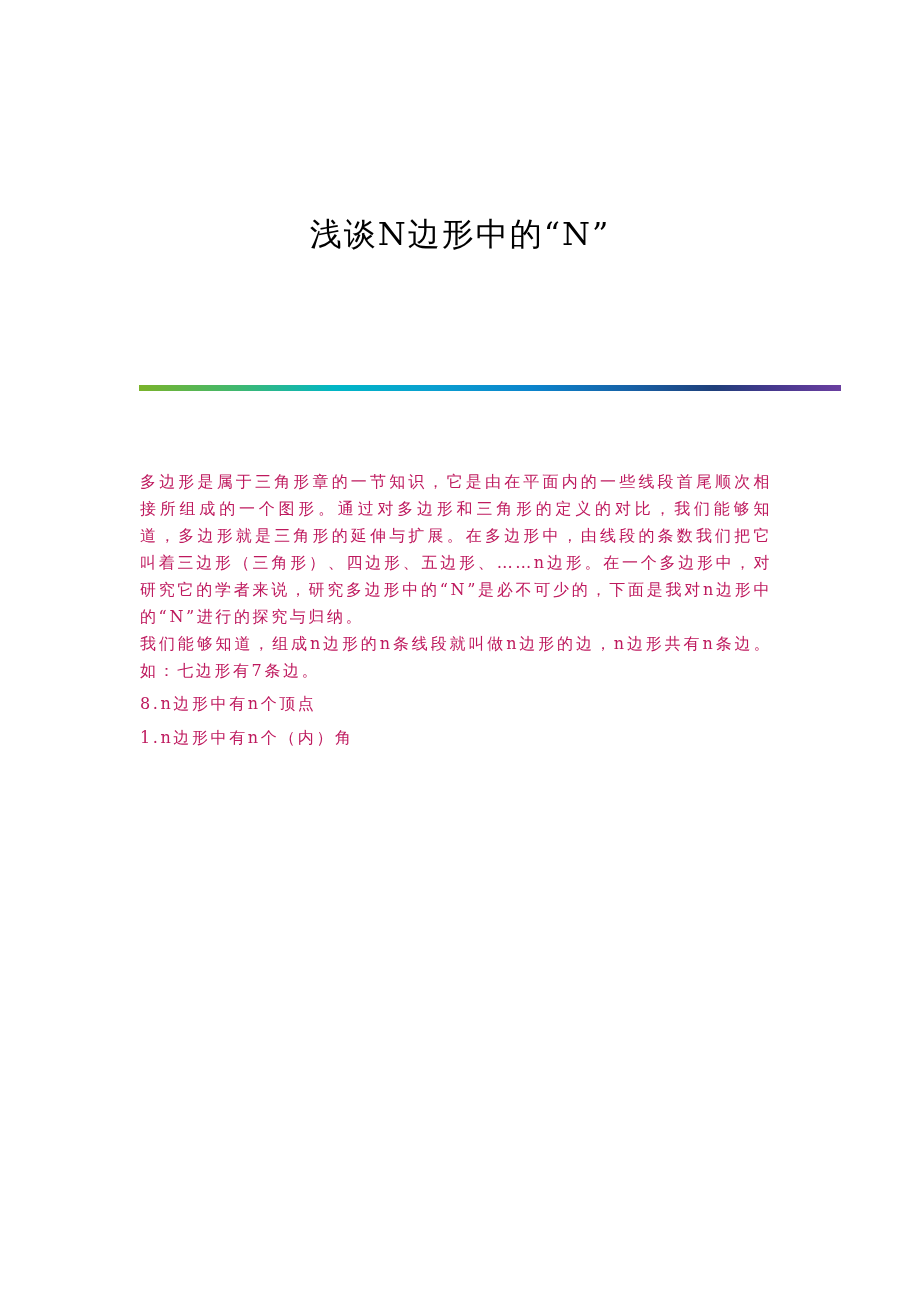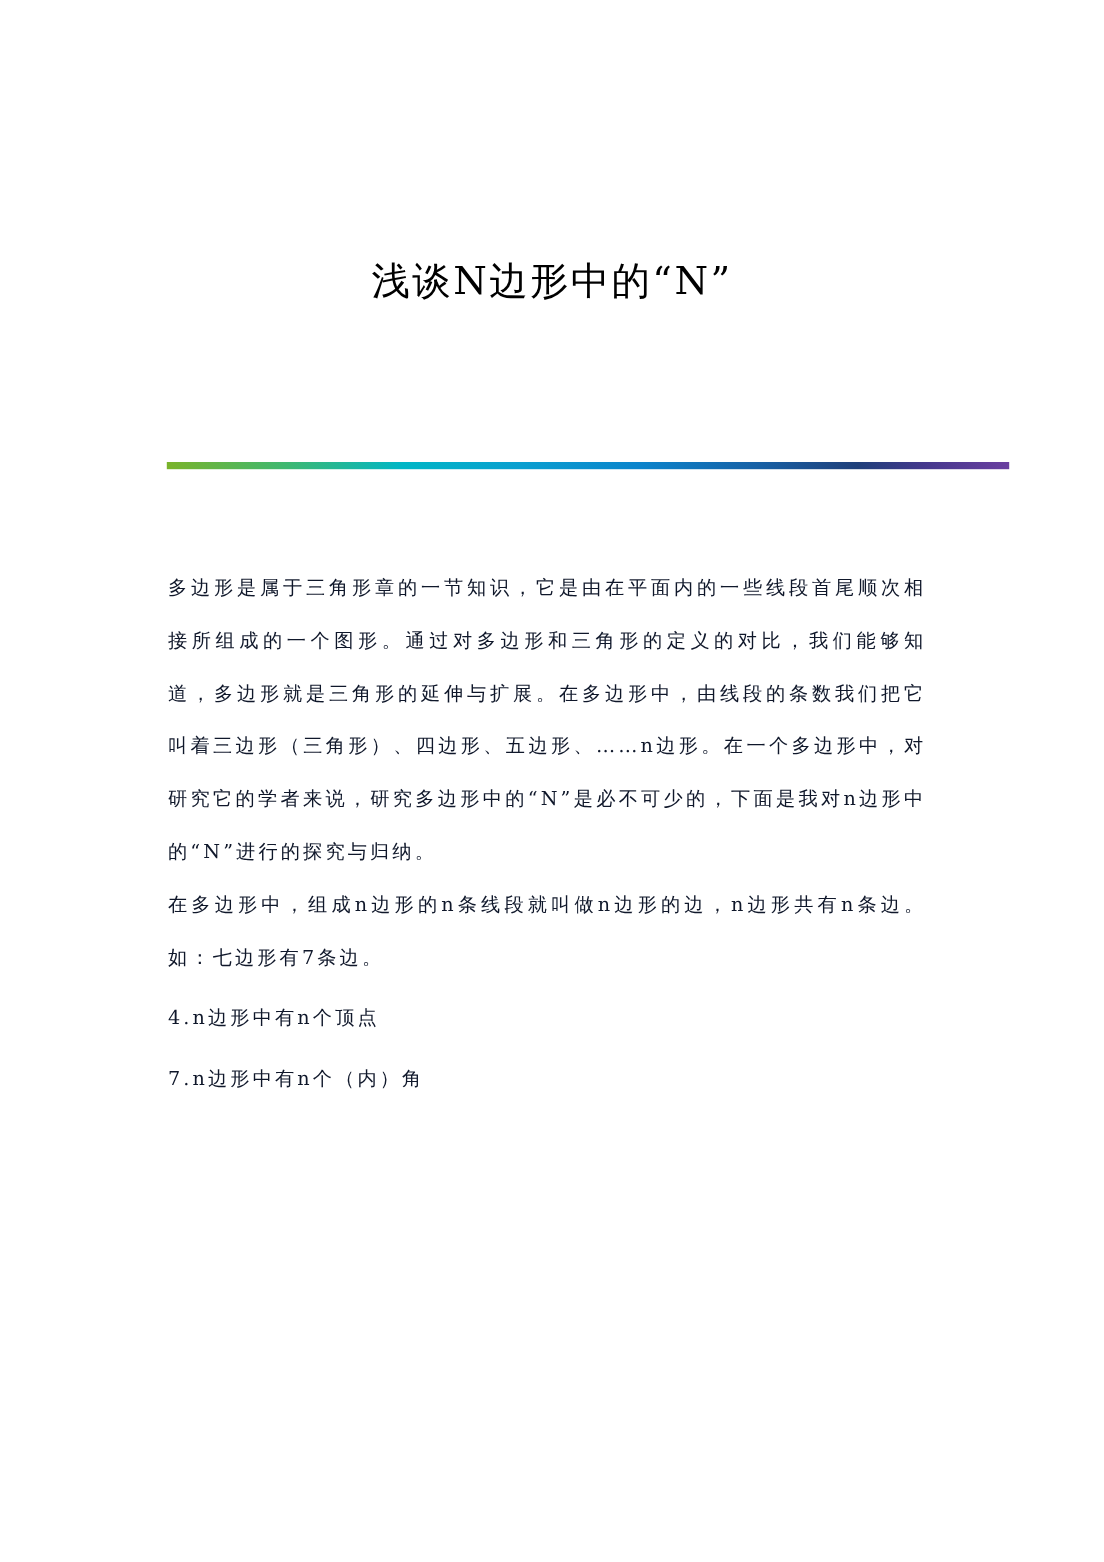--- a/index.html
+++ b/index.html
@@ -50,23 +50,23 @@
       #1f3f7a 82%,
       #45388d 90%,
       #6a3fa0 100%);
   }
   .body-text {
     position: absolute;
     left: 140px;
     top: 468px;
     width: 632px;
     font-size: 16px;
-    line-height: 44px;
+    line-height: 27px;
     letter-spacing: 2.6px;
-    color: #0f172a;
+    color: #be185d;
   }
   .body-text p {
     margin: 0;
     padding: 0;
     text-align: justify;
   }
   .body-text p.heading {
     margin-top: 6px;
     margin-bottom: 7px;
   }
@@ -74,17 +74,17 @@
 </head>
 <body>
 
 <div class="page">
   <h1 class="title" style="margin:0;font-weight:normal;">浅谈N边形中的“N”</h1>
 
   <div class="divider"></div>
 
   <div class="body-text">
     <p>多边形是属于三角形章的一节知识，它是由在平面内的一些线段首尾顺次相接所组成的一个图形。通过对多边形和三角形的定义的对比，我们能够知道，多边形就是三角形的延伸与扩展。在多边形中，由线段的条数我们把它叫着三边形（三角形）、四边形、五边形、……n边形。在一个多边形中，对研究它的学者来说，研究多边形中的“N”是必不可少的，下面是我对n边形中的“N”进行的探究与归纳。</p>
-    <p>在多边形中，组成n边形的n条线段就叫做n边形的边，n边形共有n条边。如：七边形有7条边。</p>
-    <p class="heading">4.n边形中有n个顶点</p>
-    <p class="heading">7.n边形中有n个（内）角</p>
+    <p>我们能够知道，组成n边形的n条线段就叫做n边形的边，n边形共有n条边。如：七边形有7条边。</p>
+    <p class="heading">8.n边形中有n个顶点</p>
+    <p class="heading">1.n边形中有n个（内）角</p>
   </div>
 </div>
 
 </body></html>

